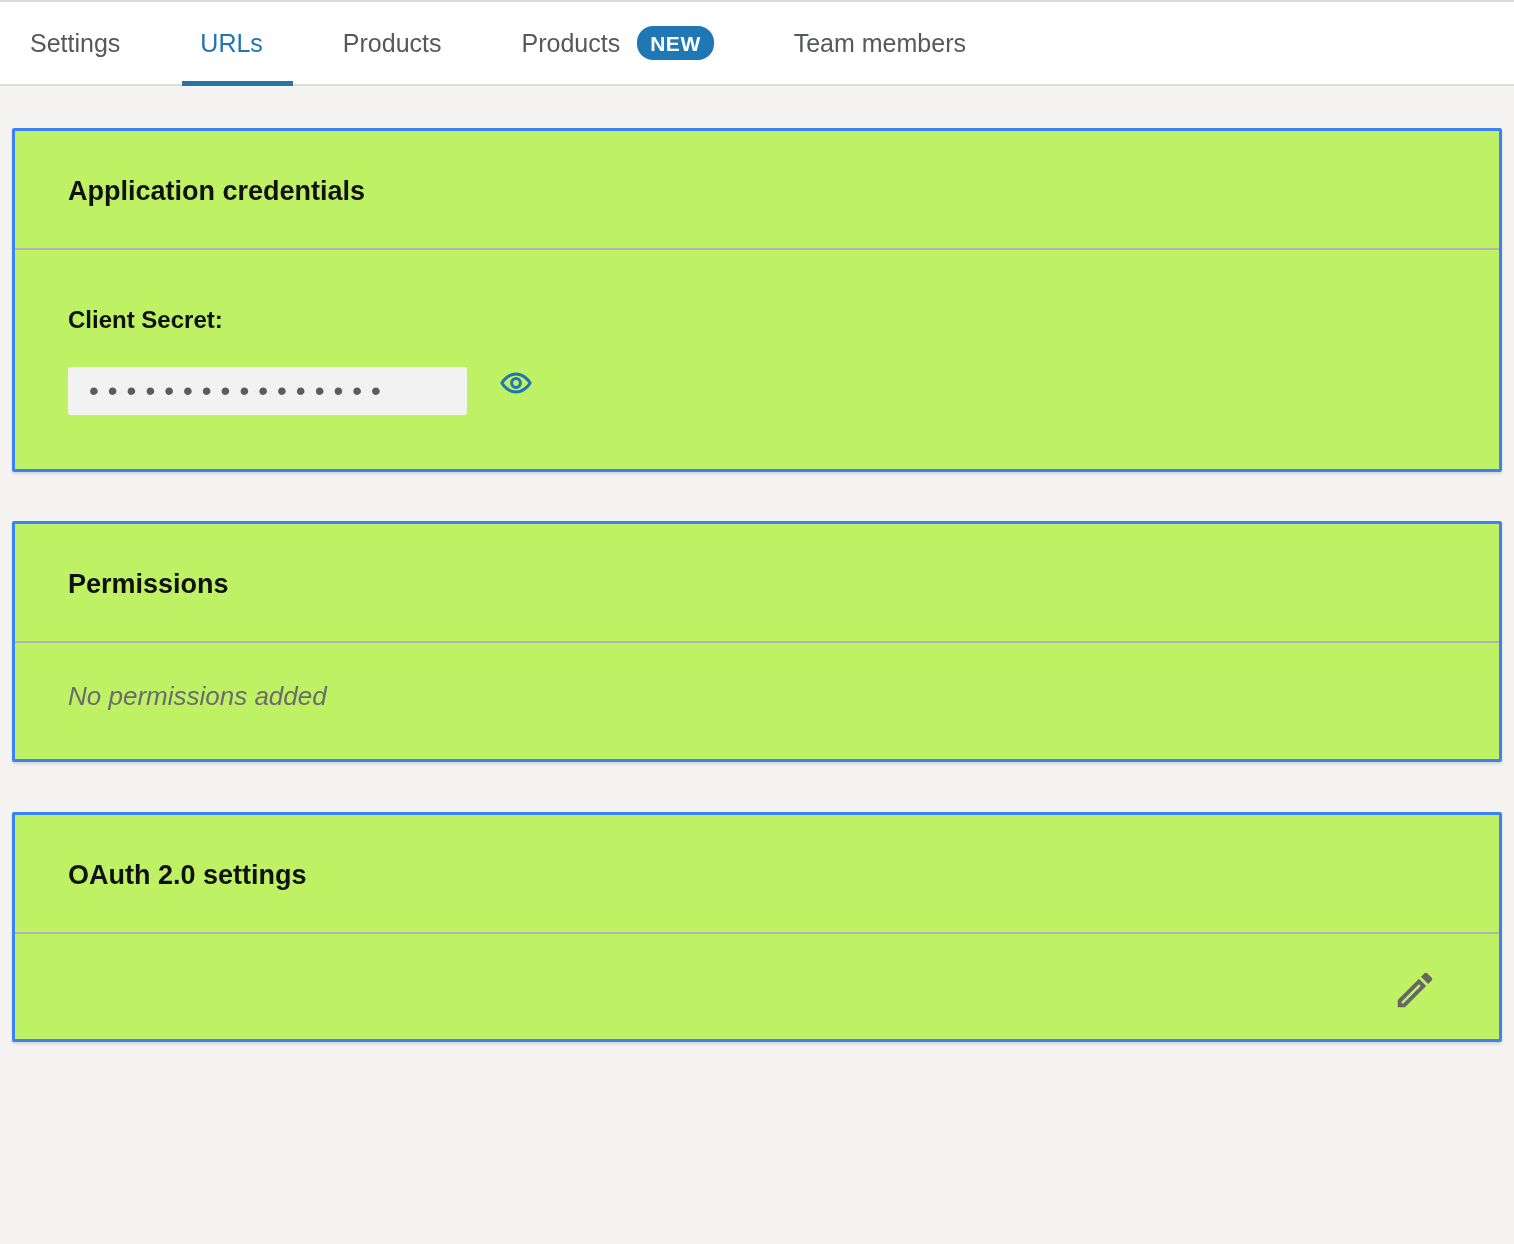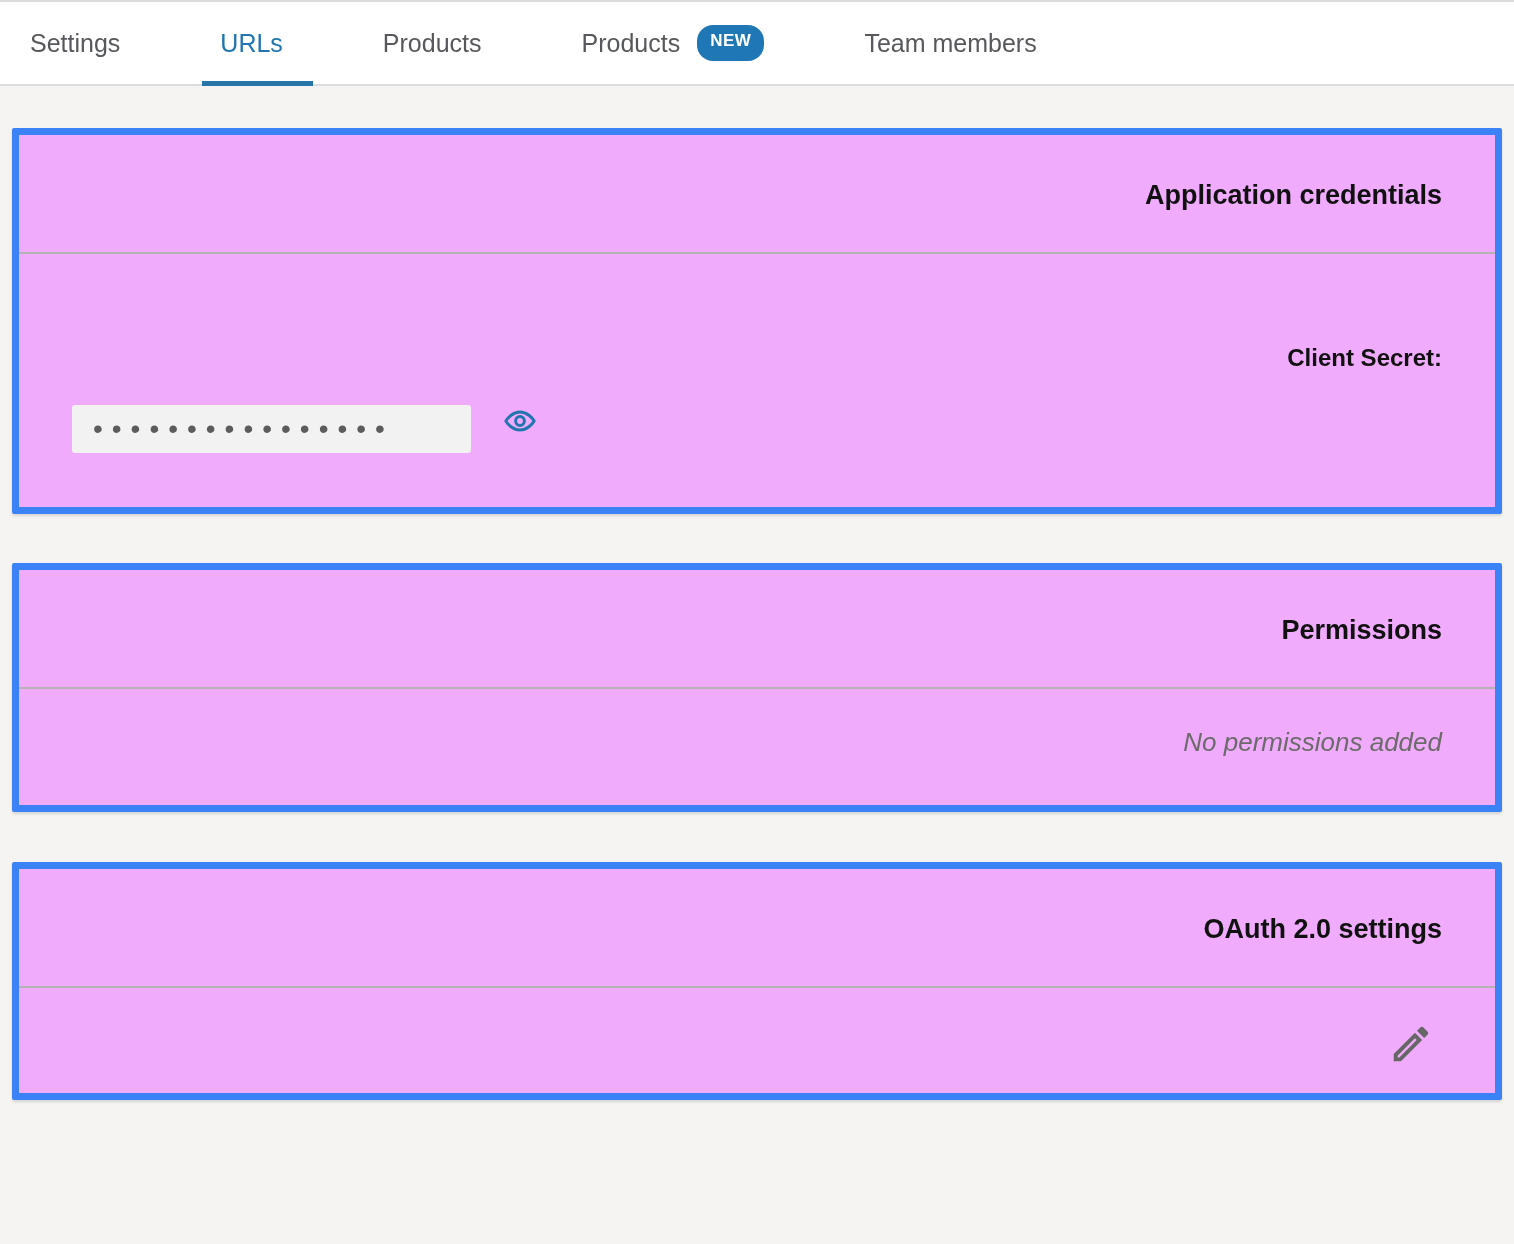--- a/index.html
+++ b/index.html
@@ -14,21 +14,20 @@
 
   
   .tabbar {
     height: 86px;
     background: #ffffff;
     border-top: 2px solid #dcdcdc;
     border-bottom: 2px solid #dcdcdc;
     display: flex;
     align-items: center;
     padding-left: 30px;
-    gap: 20px;
   }
   .tab {
     position: relative;
     height: 100%;
     display: flex;
     align-items: center;
     margin-right: 80px;
     font-size: 25px;
     color: #56585b;
     cursor: pointer;
@@ -41,36 +40,35 @@
     right: -30px;
     bottom: -2px;
     height: 5px;
     background: #2674a8;
   }
   .badge {
     display: inline-block;
     margin-left: 17px;
     background: #2077b5;
     color: #ffffff;
-    font-size: 17px;
+    font-size: 21px;
     font-weight: bold;
     line-height: 1;
-    padding: 7px 13px 12px;
+    padding: 7px 13px 6px;
     border-radius: 16px;
     letter-spacing: 0.5px;
   }
 
   
   .card {
     margin: 0 12px;
-    background: #f0abfc;
-    border: 7px solid #3b82f6;
+    background: #bef264;
+    border: 3px solid #3b82f6;
     border-radius: 2px;
     box-shadow: 0 2px 3px rgba(0,0,0,0.13);
-    text-align: right;
   }
   .card-1 { margin-top: 42px; }
   .card-2 { margin-top: 49px; }
   .card-3 { margin-top: 50px; }
   .card-header {
     padding: 45px 53px 41px;
     font-size: 27px;
     font-weight: bold;
     color: #111111;
     border-bottom: 2px solid #b3b3b3;
@@ -88,21 +86,21 @@
     width: 399px;
     height: 44px;
     background: #f2f2f2;
     border-radius: 3px;
     display: flex;
     align-items: center;
     padding-left: 21px;
     font-size: 23px;
     color: #767676;
   }
-  .secret-label { margin-top: 34px; }
+  .secret-label { }
   .secret-row {
     margin-top: 17px;
     display: flex;
     align-items: center;
   }
   .field-box.secret {
     height: 48px;
     font-size: 28px;
     letter-spacing: 9px;
     color: #5c5c5c;

